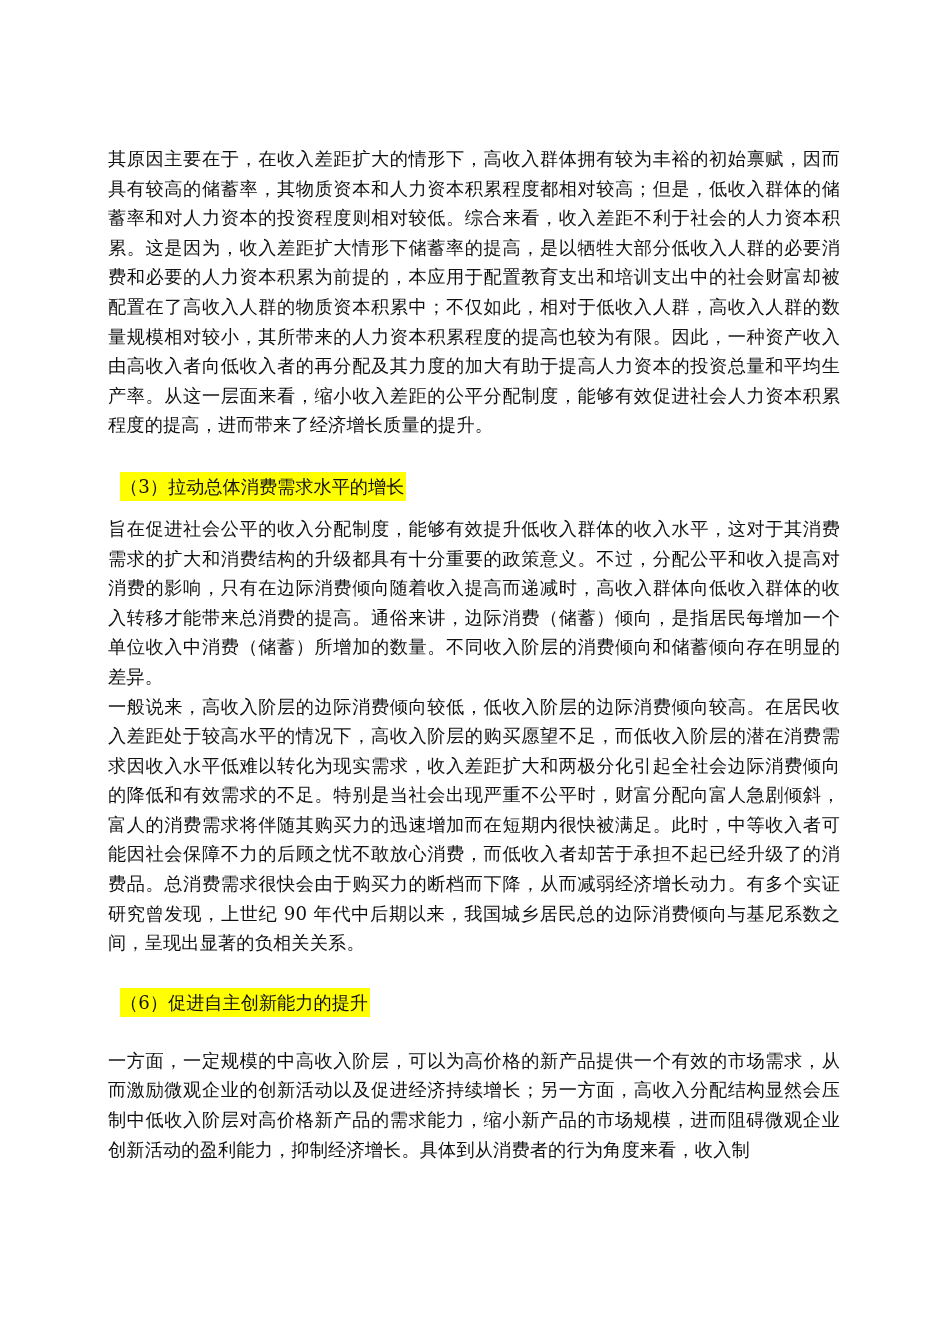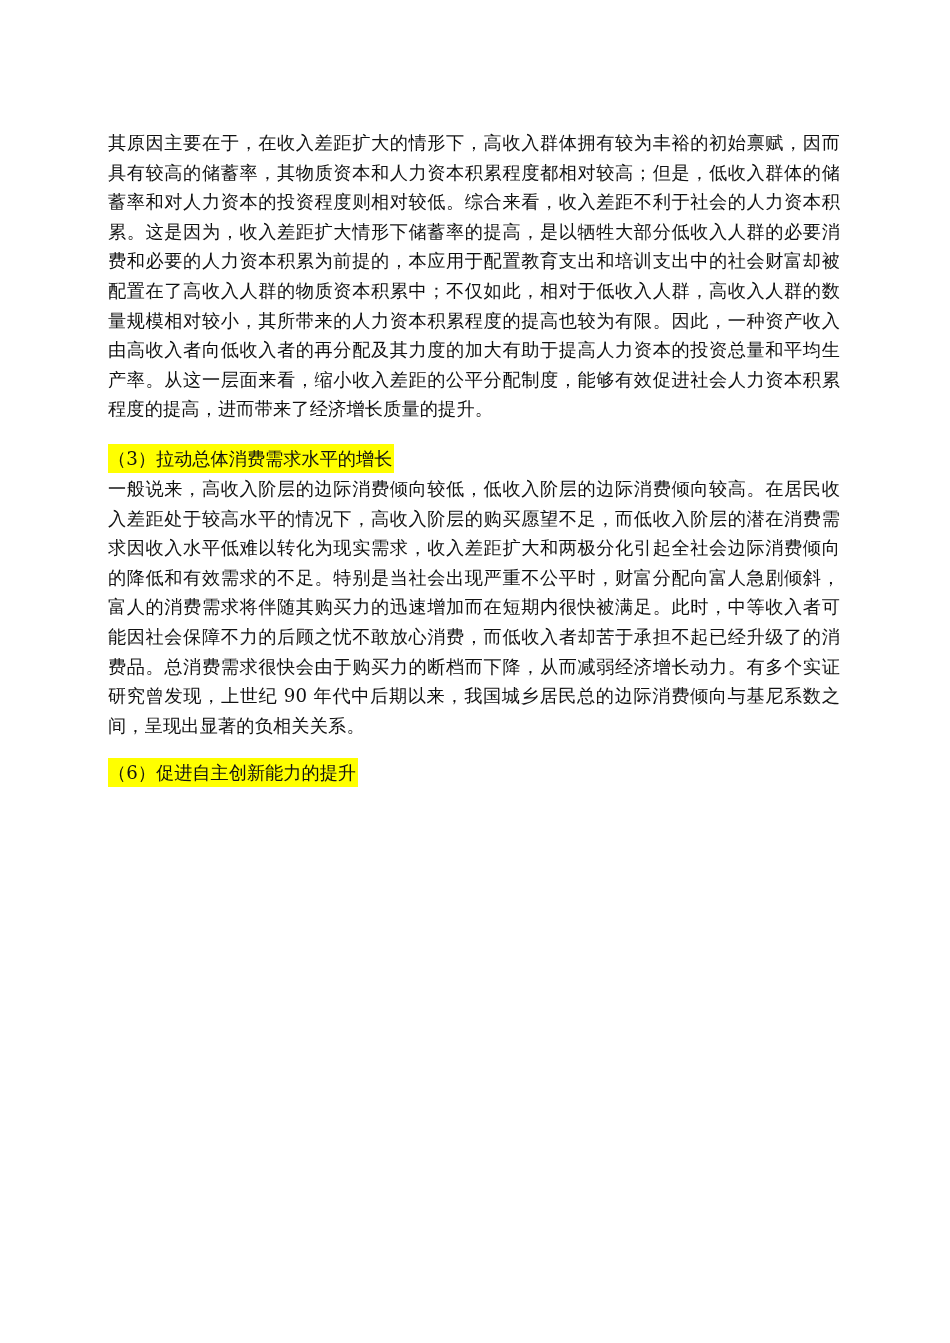--- a/index.html
+++ b/index.html
@@ -11,63 +11,65 @@
       width: 950px;
       height: 1343px;
       position: relative;
       overflow: hidden;
       font-family: "DejaVu Serif", "Liberation Serif", serif;
       color: #111111;
     }
     .page {
       position: absolute;
       left: 108px;
-      top: 128px;
+      top: 144px;
       width: 732px;
     }
     .para {
       margin: 0;
       font-size: 18.2px;
       line-height: 29.6px;
       text-align: justify;
       text-justify: inter-character;
       letter-spacing: 0.15px;
     }
     .heading {
       display: inline-block;
       background: #ffff00;
       font-size: 18.2px;
       line-height: 29px;
       padding: 0 2px 0 0;
       margin: 0;
     }
     .heading-wrap {
-      margin: 0;
+      margin: 12px;
       height: 30px;
     }
     .gap-20 { height: 20px; }
     .gap-18 { height: 18px; }
     .gap-16 { height: 16px; }
   </style>
 </head>
 <body>
 
 <div class="page">
 
   <p class="para">其原因主要在于，在收入差距扩大的情形下，高收入群体拥有较为丰裕的初始禀赋，因而具有较高的储蓄率，其物质资本和人力资本积累程度都相对较高；但是，低收入群体的储蓄率和对人力资本的投资程度则相对较低。综合来看，收入差距不利于社会的人力资本积累。这是因为，收入差距扩大情形下储蓄率的提高，是以牺牲大部分低收入人群的必要消费和必要的人力资本积累为前提的，本应用于配置教育支出和培训支出中的社会财富却被配置在了高收入人群的物质资本积累中；不仅如此，相对于低收入人群，高收入人群的数量规模相对较小，其所带来的人力资本积累程度的提高也较为有限。因此，一种资产收入由高收入者向低收入者的再分配及其力度的加大有助于提高人力资本的投资总量和平均生产率。从这一层面来看，缩小收入差距的公平分配制度，能够有效促进社会人力资本积累程度的提高，进而带来了经济增长质量的提升。</p>
 
   <div class="gap-20"></div>
 
   <div class="heading-wrap">
     <span class="heading">（3）拉动总体消费需求水平的增长</span>
   </div>
+  <p class="para">旨在促进社会公平的收入分配制度，能够有效提升低收入群体的收入水平，这对于其消费需求的扩大和消费结构的升级都具有十分重要的政策意义。不过，分配公平和收入提高对消费的影响，只有在边际消费倾向随着收入提高而递减时，高收入群体向低收入群体的收入转移才能带来总消费的提高。通俗来讲，边际消费（储蓄）倾向，是指居民每增加一个单位收入中消费（储蓄）所增加的数量。不同收入阶层的消费倾向和储蓄倾向存在明显的差异。</p>
   <p class="para">一般说来，高收入阶层的边际消费倾向较低，低收入阶层的边际消费倾向较高。在居民收入差距处于较高水平的情况下，高收入阶层的购买愿望不足，而低收入阶层的潜在消费需求因收入水平低难以转化为现实需求，收入差距扩大和两极分化引起全社会边际消费倾向的降低和有效需求的不足。特别是当社会出现严重不公平时，财富分配向富人急剧倾斜，富人的消费需求将伴随其购买力的迅速增加而在短期内很快被满足。此时，中等收入者可能因社会保障不力的后顾之忧不敢放心消费，而低收入者却苦于承担不起已经升级了的消费品。总消费需求很快会由于购买力的断档而下降，从而减弱经济增长动力。有多个实证研究曾发现，上世纪 90 年代中后期以来，我国城乡居民总的边际消费倾向与基尼系数之间，呈现出显著的负相关关系。</p>
 
   <div class="gap-18"></div>
 
   <div class="heading-wrap">
     <span class="heading">（6）促进自主创新能力的提升</span>
   </div>
 
   <div class="gap-16"></div>
 
+  <p class="para">一方面，一定规模的中高收入阶层，可以为高价格的新产品提供一个有效的市场需求，从而激励微观企业的创新活动以及促进经济持续增长；另一方面，高收入分配结构显然会压制中低收入阶层对高价格新产品的需求能力，缩小新产品的市场规模，进而阻碍微观企业创新活动的盈利能力，抑制经济增长。具体到从消费者的行为角度来看，收入制</p>
 
 </div>
 
 </body></html>

